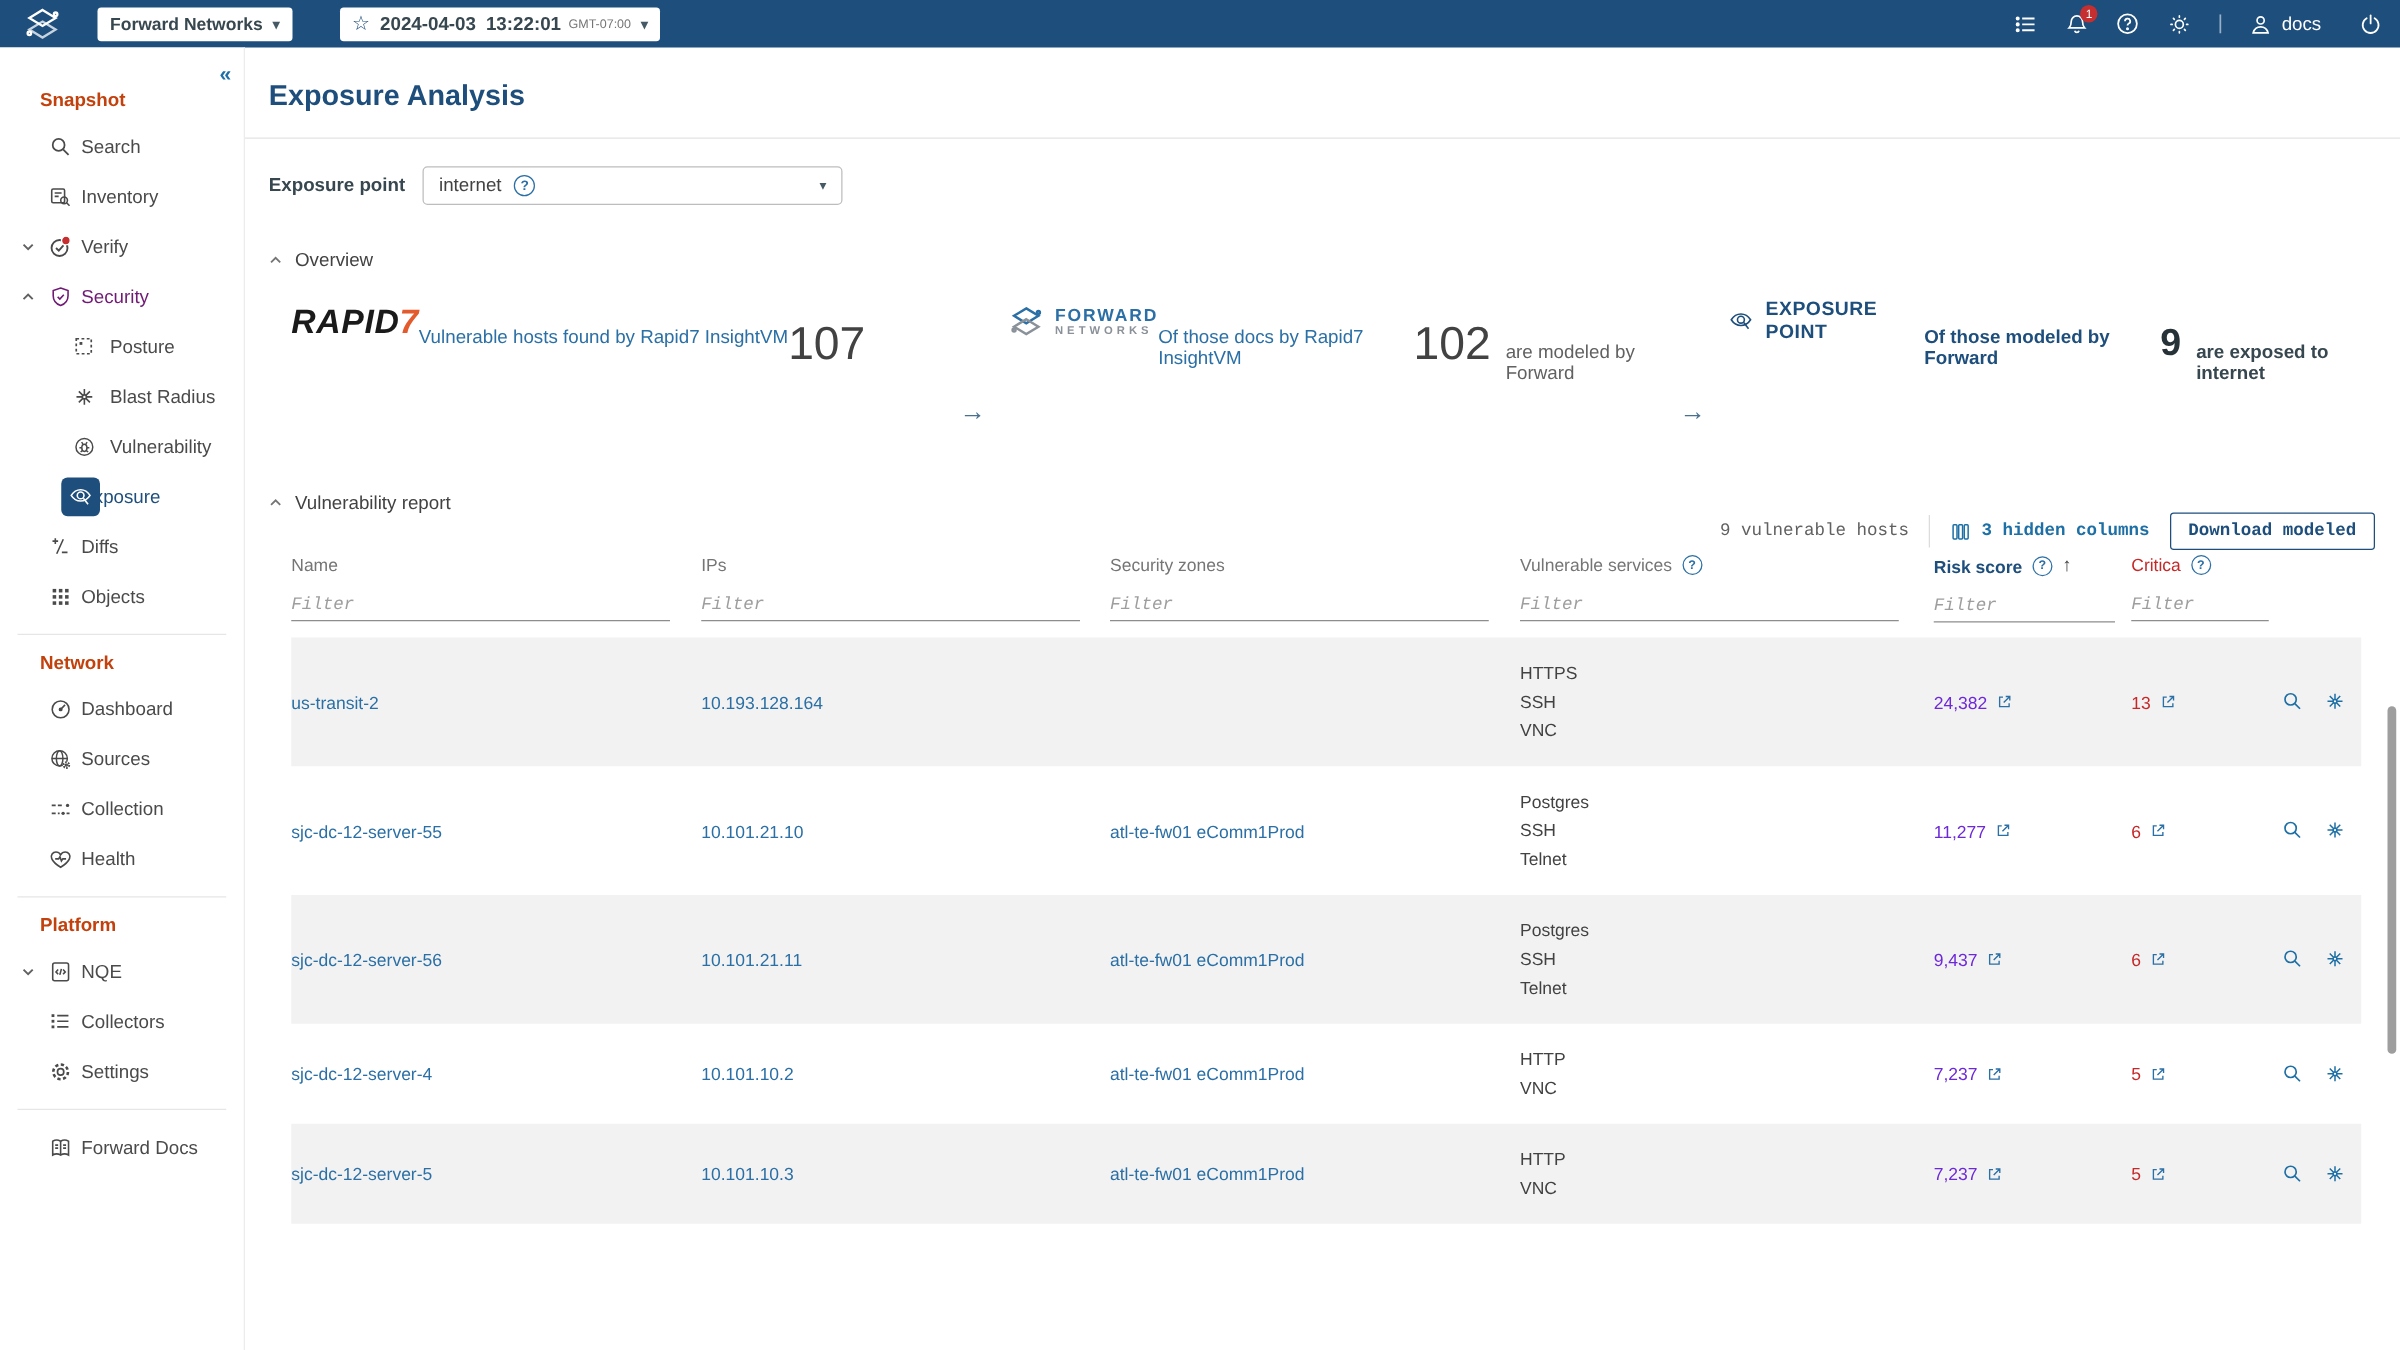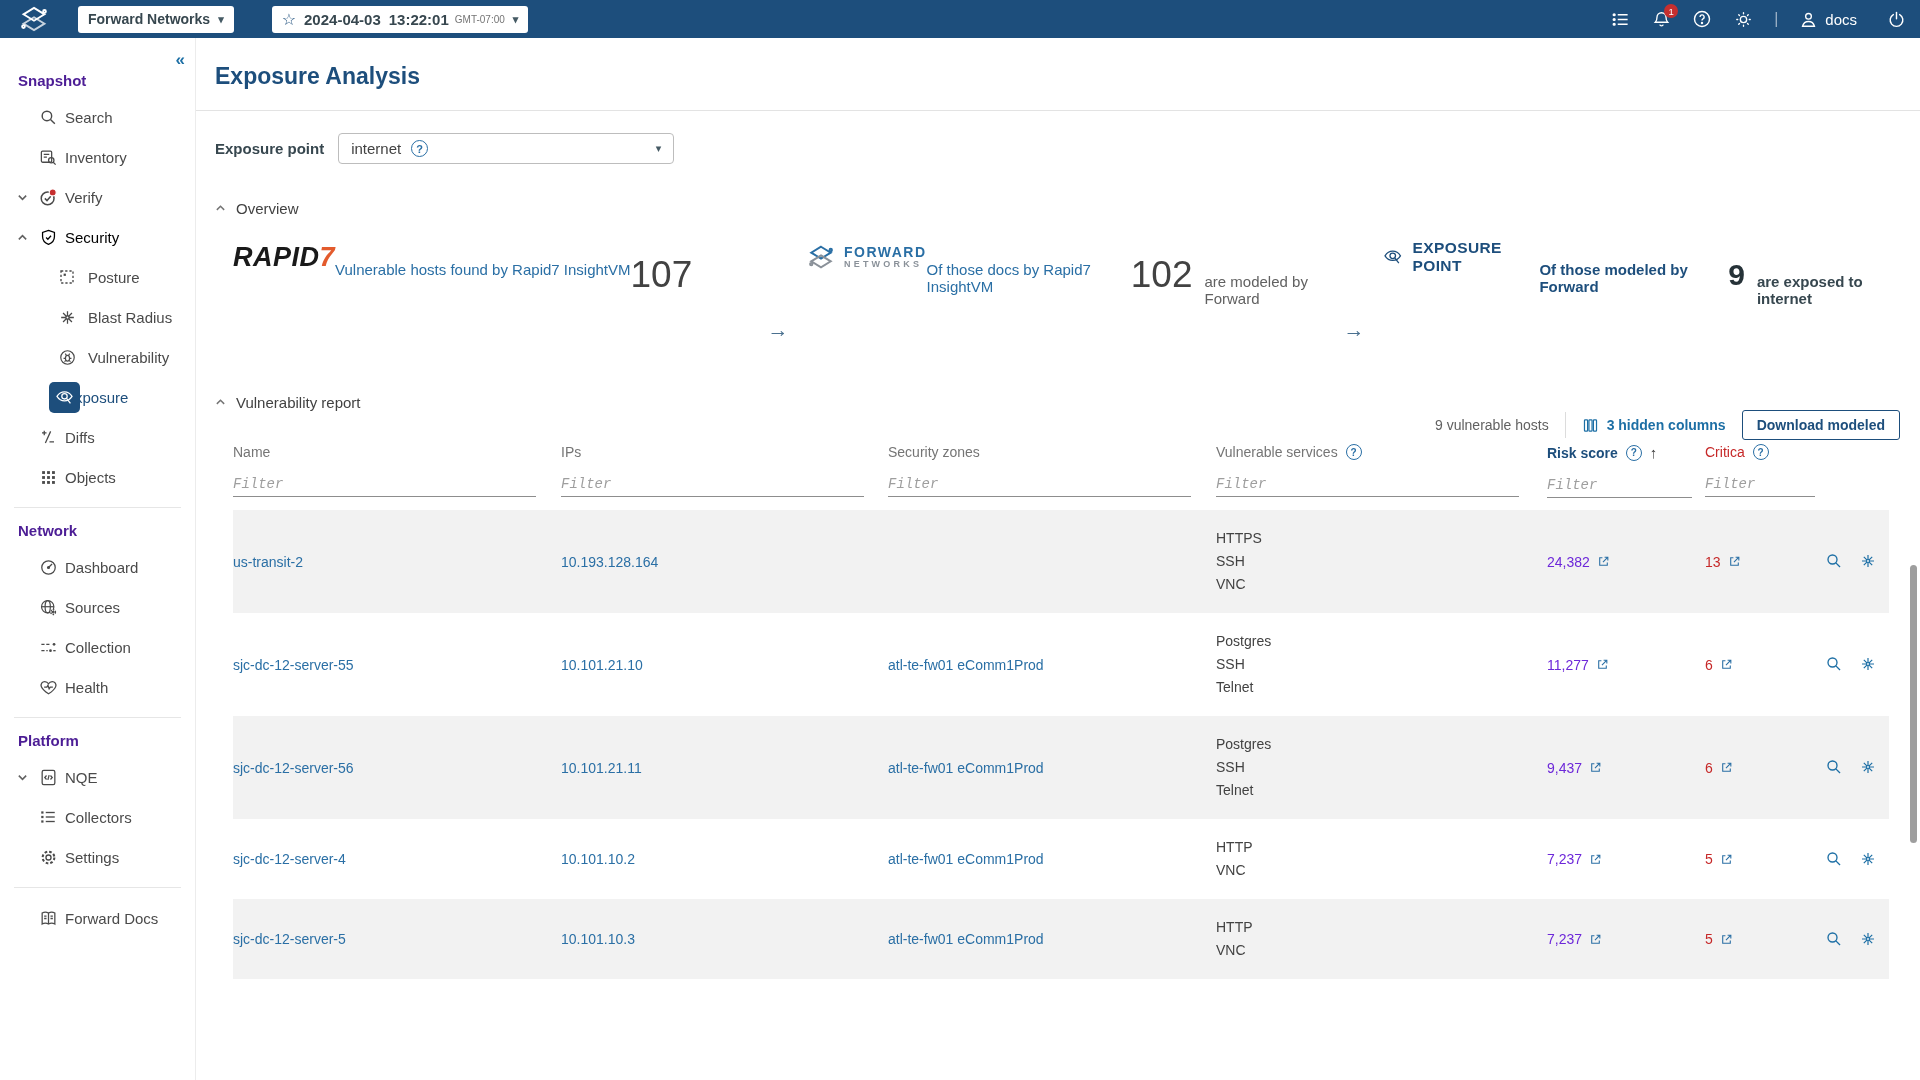--- a/index.html
+++ b/index.html
@@ -21,28 +21,28 @@
   .tb-ic { width:20px; height:20px; display:flex; align-items:center; justify-content:center; position:relative; cursor:pointer; }
   .badge { position:absolute; top:-5px; right:-7px; background:#c62f2f; color:#fff; min-width:14px; height:14px;
     border-radius:8px; font-size:9.5px; display:flex; align-items:center; justify-content:center; padding:0 3px; }
   .tb-div { color:rgba(255,255,255,.55); font-size:16px; }
   .docs { display:flex; align-items:center; gap:7px; color:#fff; font-size:15px; cursor:pointer; }
 
   
   .shell { display:flex; height:1042px; position:relative; }
   .sidebar { width:196px; background:#fff; border-right:1px solid #ececec; position:relative; padding-top:20px; flex:none; }
   .collapse { position:absolute; top:12px; right:10px; color:#1d6fa5; font-size:17px; font-weight:700; cursor:pointer; }
-  .sec-title { font-size:15px; font-weight:700; color:#4c1d95; padding:0 18px; margin:14px 0 8px; }
+  .sec-title { font-size:15px; font-weight:700; color:#c2410c; padding:0 32px; margin:14px 0 8px; }
   .side-item { height:40px; display:flex; align-items:center; font-size:15px; color:#4a4a4a; cursor:pointer; position:relative; }
   .side-item .chev { position:absolute; left:17px; width:12px; color:#616161; display:flex; }
   .side-item .ic { position:absolute; left:37px; width:22px; height:22px; display:flex; align-items:center; justify-content:center; color:#4a4a4a; }
   .side-item .lbl { margin-left:65px; }
   .side-item.sub .ic { left:56px; }
   .side-item.sub .lbl { margin-left:88px; }
-  .side-item.disabled, .side-item.disabled .ic { color:#000000;text-align:right; }
+  .side-item.disabled, .side-item.disabled .ic { color:#701a75;text-align:right; }
   .side-item.sel .ic { left:49px; width:31px; height:31px; background:#1d4e7c; border-radius:5px; color:#fff; }
   .side-item.sel .lbl { color:#1d4e7c; font-weight:500; }
   .side-div { border-top:1px solid #e6e6e6; margin:10px 14px; }
 
   
   .main { flex:1; padding:0 19px; position:relative; overflow:hidden; }
   h1.page-title { margin-top:24px; font-size:23px; line-height:28px; font-weight:700; color:#1d4e7c; }
   .title-rule { border-top:1px solid #e3e3e3; margin:20px -19px 0; }
   .exp-row { margin-top:22px; display:flex; align-items:center; gap:14px; }
   .exp-label { font-size:15px; font-weight:700; color:#37474f; }
@@ -73,21 +73,21 @@
   .value-row { margin-top:10px; height:48px; display:flex; align-items:center; gap:12px; }
   .big-num { font-size:37px; color:#424242; }
   .big-num.bold { font-size:30px; font-weight:800; color:#263238; }
   .suffix { font-size:15px; color:#616161;margin-top:29px; }
   .suffix.bold { color:#37474f; font-weight:700; }
   .arrow-cell { width:36px; flex:none; display:flex; justify-content:center; align-items:flex-start;
     padding-top:77px; color:#4a708f; font-size:21px; }
 
   
   .report-head { margin-top:52px; height:50px; position:relative; display:flex; align-items:flex-start; }
-  .rh-right { position:absolute; right:1px; top:16px; display:flex; align-items:center; gap:16px; }
+  .rh-right { position:absolute; right:1px; top:16px; display:flex; align-items:center; gap:16px;font-family:Liberation Mono, monospace; }
   .hosts-count { font-size:14px; color:#616161; }
   .vdiv { width:1px; height:26px; background:#dcdcdc; }
   .hidden-cols { display:flex; align-items:center; gap:8px; color:#1d6fa5; font-size:14px; font-weight:600; cursor:pointer; }
   .dl-btn { border:1px solid #1d4e7c; color:#1d4e7c; background:#fff; border-radius:3px; height:30px;
     padding:0 14px; font-size:14px; font-weight:600; font-family:inherit; cursor:pointer; }
 
   
   .tbl { margin-left:18px; margin-right:12px; }
   .grid { display:grid; grid-template-columns:328px 327px 328px 331px 158px 120px minmax(0,1fr); }
   .thead { padding-bottom:12px; }

